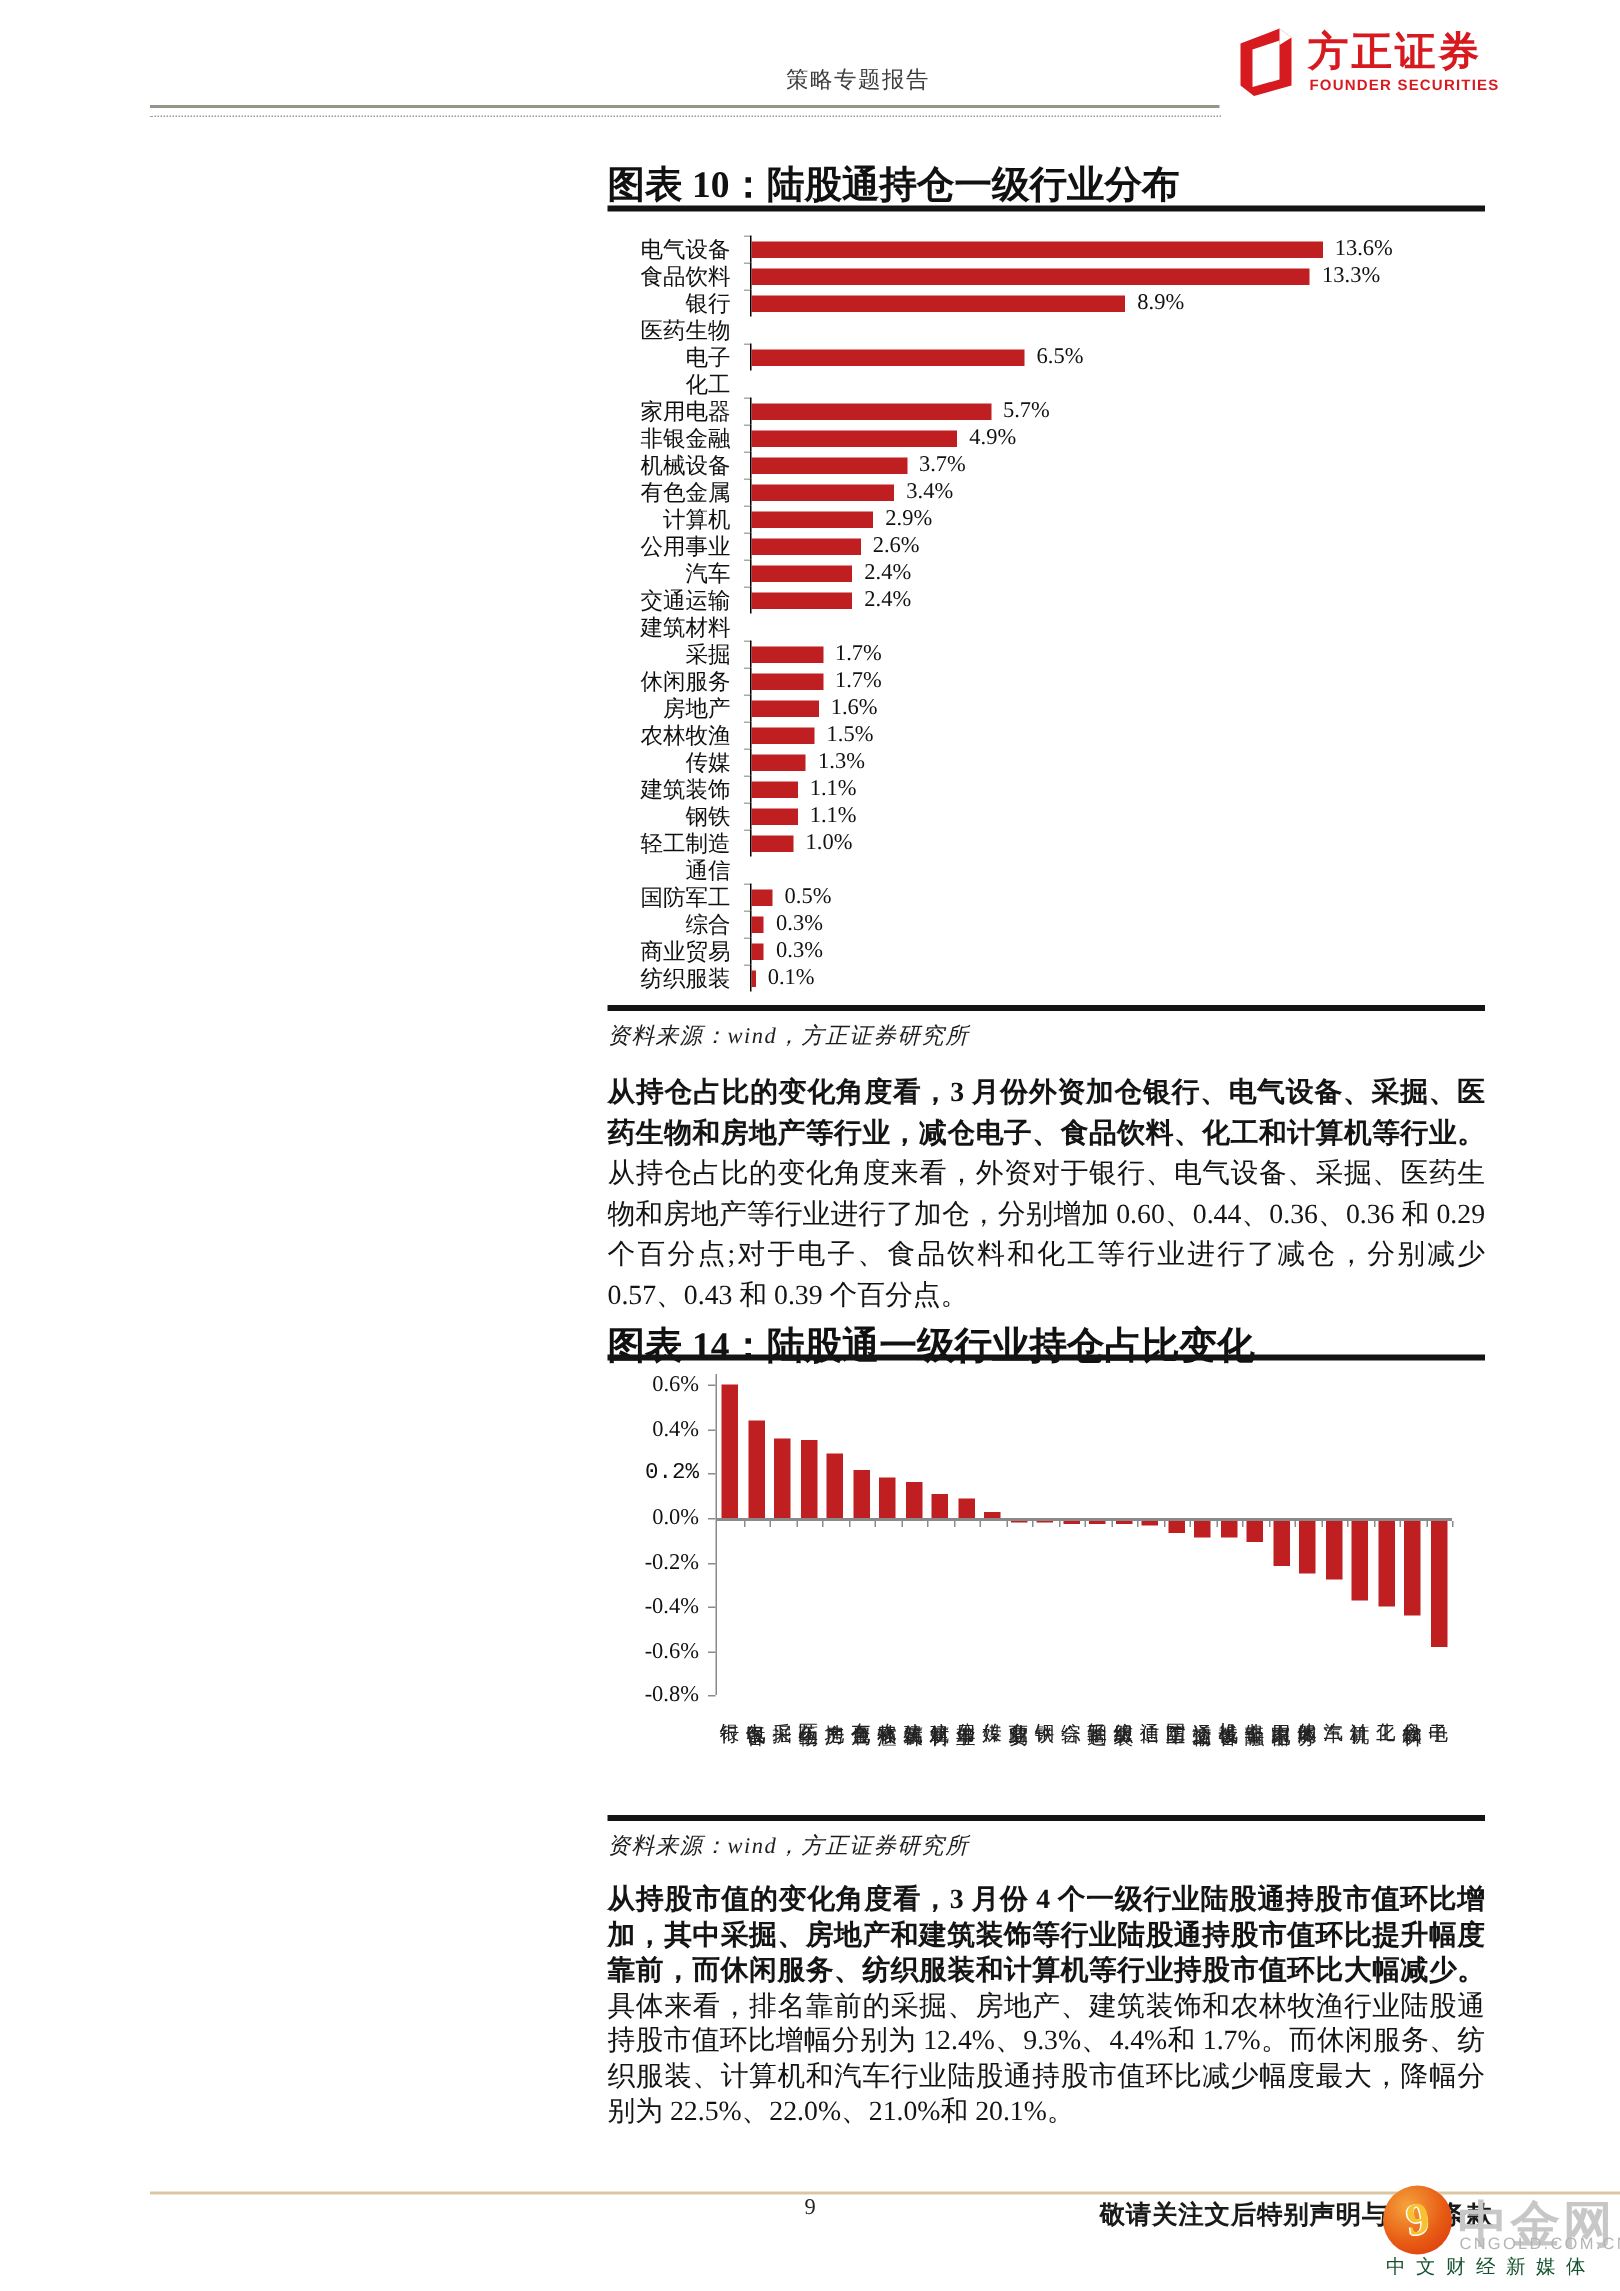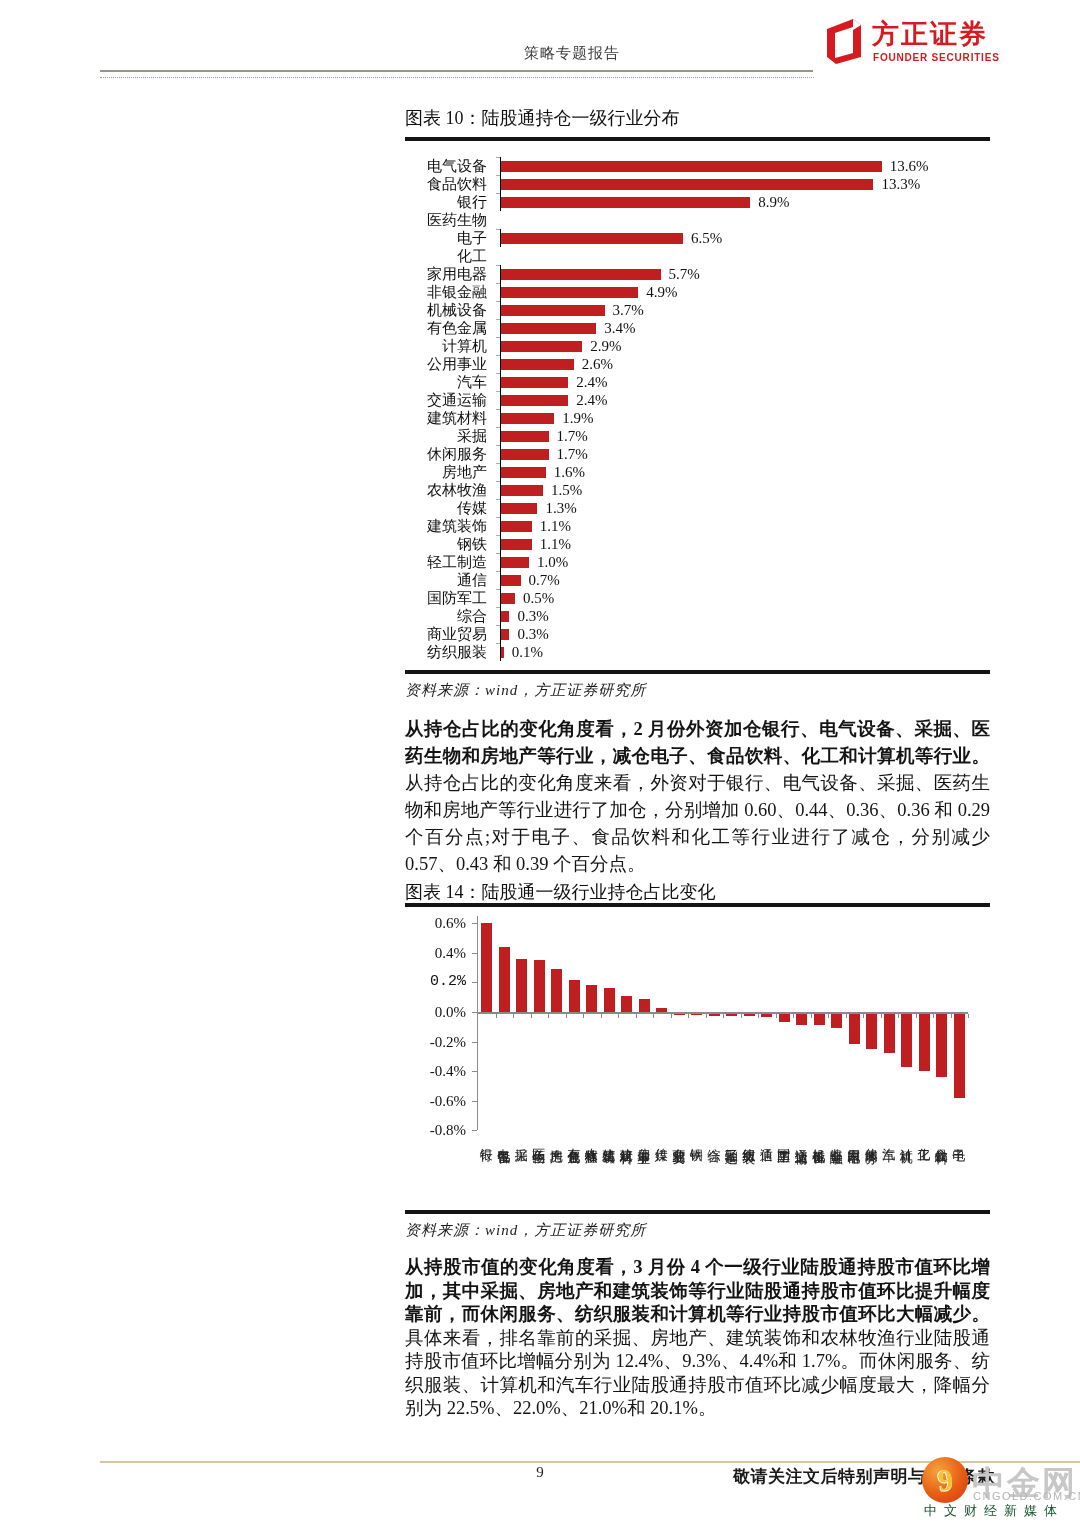--- a/index.html
+++ b/index.html
@@ -13,21 +13,21 @@
   .hdr-rule-dot{position:absolute;top:77px;left:100px;width:714px;height:0;border-top:1px dotted #9a9a9a;}
   .logo{position:absolute;top:14px;left:824px;width:200px;height:56px;}
   .logo-glyph{position:absolute;left:0;top:2px;width:40px;height:48px;}
   .logo-cn{position:absolute;left:48px;top:2px;font-size:27px;font-weight:bold;color:#d71a1f;
            font-family:"Liberation Sans","DejaVu Sans",sans-serif;letter-spacing:2px;white-space:nowrap;}
   .logo-en{position:absolute;left:49px;top:38px;font-size:10px;font-weight:bold;color:#d71a1f;
            font-family:"Liberation Sans","DejaVu Sans",sans-serif;letter-spacing:0.8px;white-space:nowrap;}
 
   
   .col{position:absolute;left:405px;width:585px;}
-  .fig-title{font-size:18px;font-weight:normal;white-space:nowrap;}
+  .fig-title{font-size:25px;font-weight:bold;white-space:nowrap;}
   .rule{position:absolute;left:405px;width:585px;height:3.5px;background:#141414;}
   .source{font-size:15px;font-style:italic;color:#1c1c1c;letter-spacing:1px;}
 
   
   #chart10{top:157px;height:504px;}
   .hrow{height:18px;display:flex;align-items:center;}
   .hlabel{width:95px;text-align:right;padding-right:13px;box-sizing:border-box;
           font-size:15px;white-space:nowrap;color:#111;}
   .harea{flex:1;align-self:stretch;position:relative;border-left:1px solid #000000;
          display:flex;align-items:center;}
@@ -181,24 +181,20 @@
       </div>
       <div class="hrow">
         <div class="hlabel">交通运输</div>
         <div class="harea">
           <div class="hbar" style="width: 67.2px; background: rgb(191, 31, 32);"></div>
           <span class="hval">2.4%</span>
         </div>
       </div>
       <div class="hrow">
         <div class="hlabel">建筑材料</div>
-        <div class="harea">
-          <div class="hbar" style="width: 53.2px; background: rgb(191, 31, 32);"></div>
-          <span class="hval">1.9%</span>
-        </div>
       </div>
       <div class="hrow">
         <div class="hlabel">采掘</div>
         <div class="harea">
           <div class="hbar" style="width: 47.6px; background: rgb(191, 31, 32);"></div>
           <span class="hval">1.7%</span>
         </div>
       </div>
       <div class="hrow">
         <div class="hlabel">休闲服务</div>
@@ -244,24 +240,20 @@
       </div>
       <div class="hrow">
         <div class="hlabel">轻工制造</div>
         <div class="harea">
           <div class="hbar" style="width: 28px; background: rgb(191, 31, 32);"></div>
           <span class="hval">1.0%</span>
         </div>
       </div>
       <div class="hrow">
         <div class="hlabel">通信</div>
-        <div class="harea">
-          <div class="hbar" style="width: 19.6px; background: rgb(191, 31, 32);"></div>
-          <span class="hval">0.7%</span>
-        </div>
       </div>
       <div class="hrow">
         <div class="hlabel">国防军工</div>
         <div class="harea">
           <div class="hbar" style="width: 14px; background: rgb(191, 31, 32);"></div>
           <span class="hval">0.5%</span>
         </div>
       </div>
       <div class="hrow">
         <div class="hlabel">综合</div>
@@ -282,21 +274,21 @@
         <div class="harea">
           <div class="hbar" style="width: 2.8px; background: rgb(191, 31, 32);"></div>
           <span class="hval">0.1%</span>
         </div>
       </div>
     </div>
   <div class="rule" style="top:670px;"></div>
   <div class="col source" style="position:absolute;top:681px;">资料来源：wind，方正证券研究所</div>
 
   <div class="col para" id="para1" style="position:absolute;">
-    <b>从持仓占比的变化角度看，2 月份外资加仓银行、电气设备、采掘、医药生物和房地产等行业，减仓电子、食品饮料、化工和计算机等行业。</b><span>从持仓占比的变化角度来看，外资对于银行、电气设备、采掘、医药生物和房地产等行业进行了加仓，分别增加 0.60、0.44、0.36、0.36 和 0.29 个百分点;对于电子、食品饮料和化工等行业进行了减仓，分别减少 0.57、0.43 和 0.39 个百分点。</span>
+    <b>从持仓占比的变化角度看，3 月份外资加仓银行、电气设备、采掘、医药生物和房地产等行业，减仓电子、食品饮料、化工和计算机等行业。</b><span>从持仓占比的变化角度来看，外资对于银行、电气设备、采掘、医药生物和房地产等行业进行了加仓，分别增加 0.60、0.44、0.36、0.36 和 0.29 个百分点;对于电子、食品饮料和化工等行业进行了减仓，分别减少 0.57、0.43 和 0.39 个百分点。</span>
   </div>
 
   <div class="col fig-title" style="position:absolute;top:880px;">图表 14：陆股通一级行业持仓占比变化</div>
   <div class="rule" style="top:903px;"></div>
   <div class="col" id="chart11" style="position:absolute;">
     <div class="vwrap">
       <div class="ycol" id="c11-yaxis">
           <div class="ylab" style="top: -0.56px;">0.6%</div>
           <div class="ytick" style="top: 7.44px;"></div>
           <div class="ylab" style="top: 28.96px;">0.4%</div>

